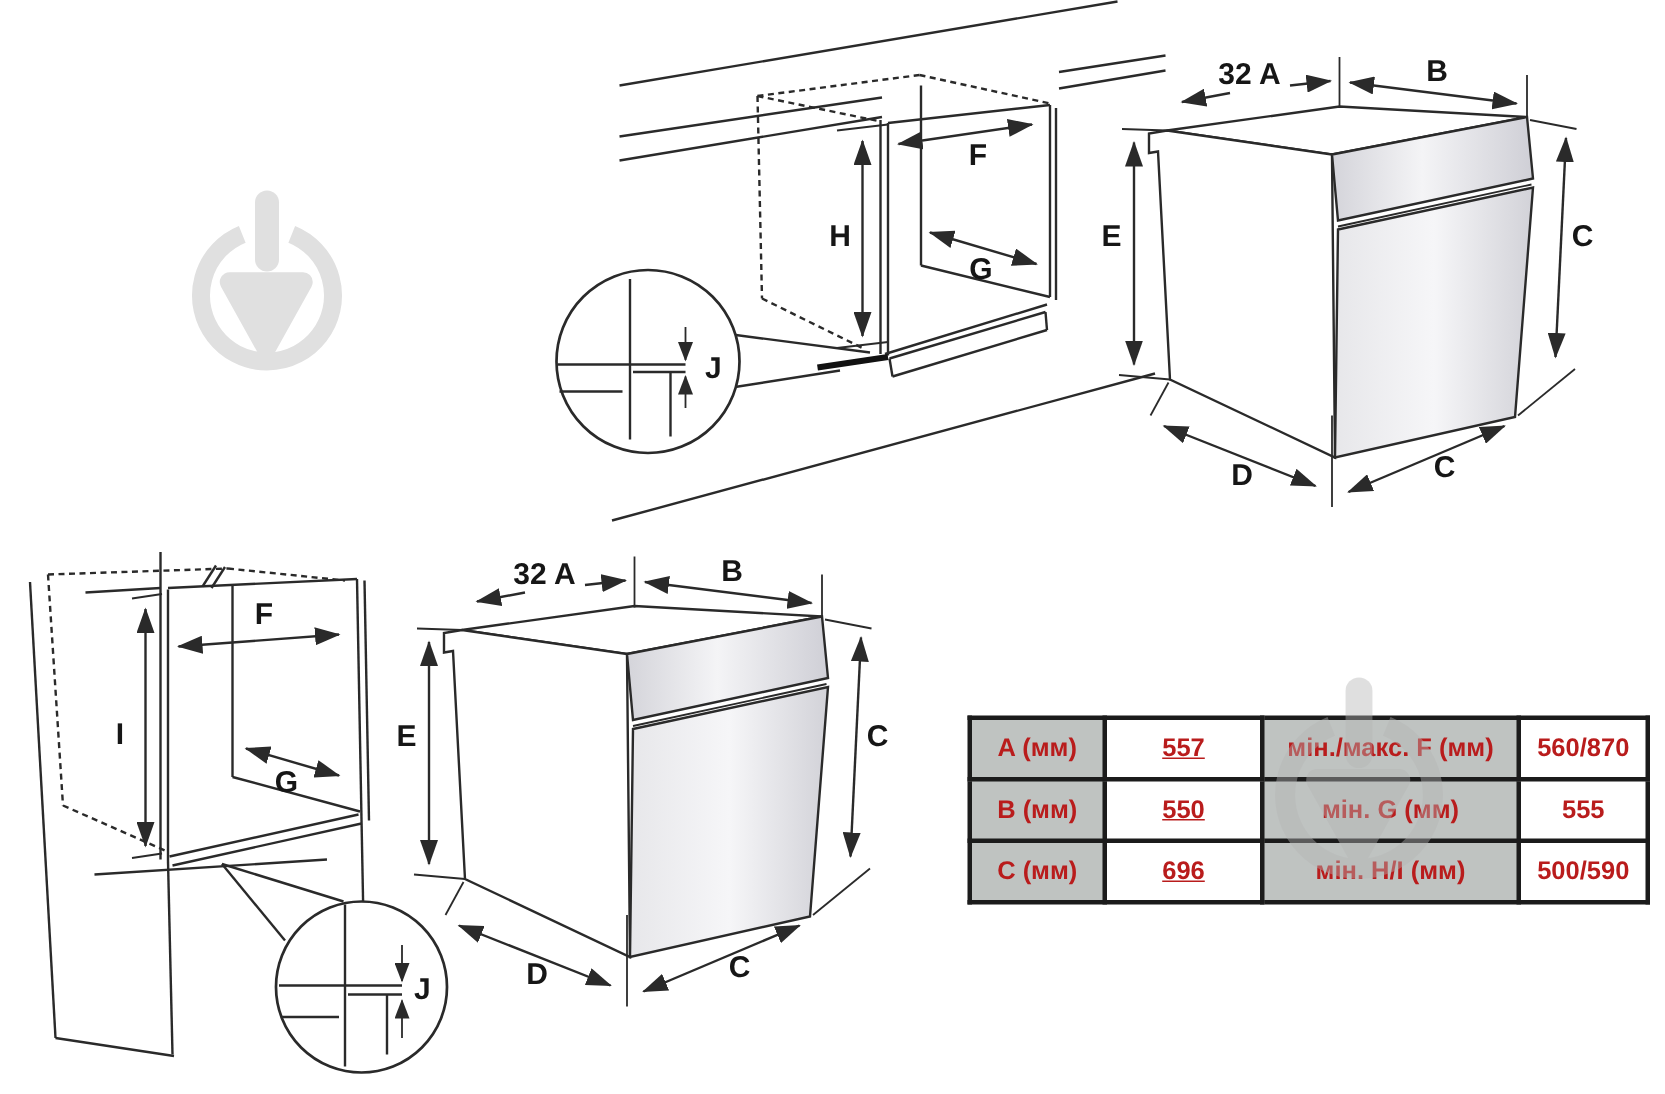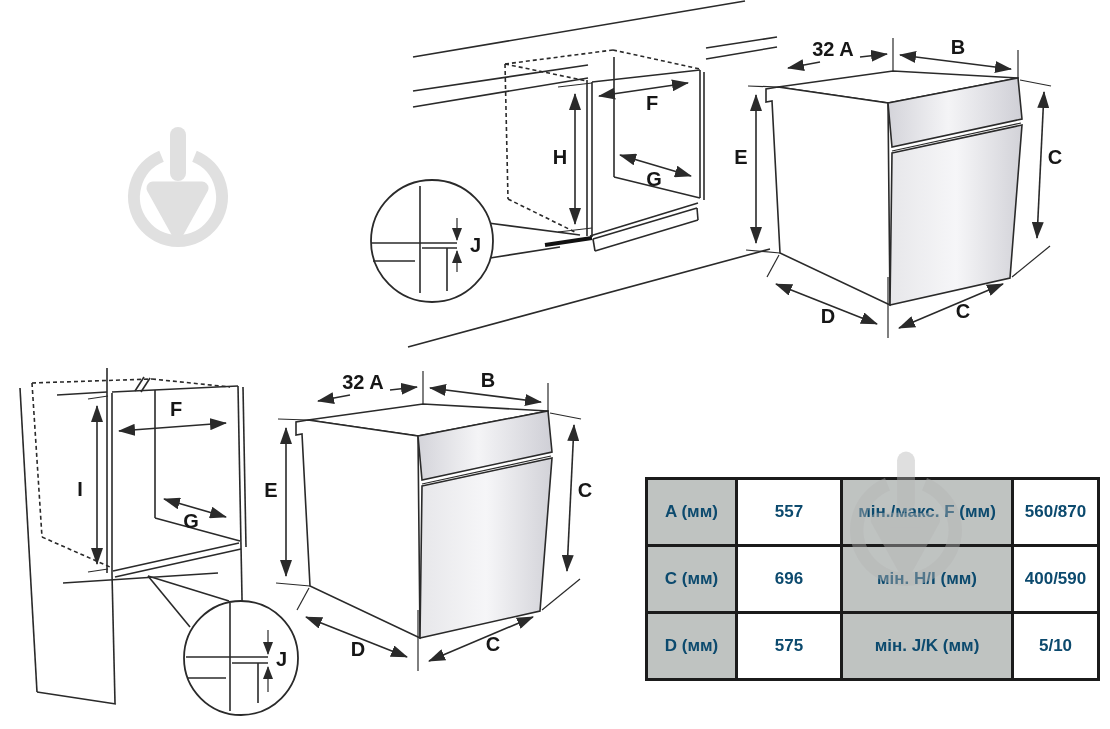--- a/index.html
+++ b/index.html
@@ -8,49 +8,49 @@
   svg{position:absolute;left:0;top:0;z-index:2;pointer-events:none;}
   .ln{stroke:#2a2a2a;stroke-width:1.6;fill:none;}
   .lnthin{stroke:#2a2a2a;stroke-width:1.2;fill:none;}
   .dash{stroke:#2a2a2a;stroke-width:1.6;fill:none;stroke-dasharray:4 3;}
   .thick{stroke:#111;stroke-width:4;fill:none;}
   .face{fill:#ffffff;stroke:#2a2a2a;stroke-width:1.6;}
   .dimtxt{font-family:"Liberation Sans",sans-serif;font-weight:bold;font-size:20px;fill:#161616;}
   
   #spec-table{position:absolute;left:645px;top:477px;z-index:1;border-collapse:collapse;table-layout:fixed;}
   #spec-table td{border:3px solid #1b1b1b;height:32px;text-align:center;vertical-align:middle;
-    font-family:"Liberation Sans",sans-serif;font-weight:bold;font-size:17px;color:#0c4a6e;padding:16px 2px;}
+    font-family:"Liberation Sans",sans-serif;font-weight:bold;font-size:17px;color:#b91c1c;padding:3px 2px;}
   #spec-table td.gray{background:#bfc3c1;}
   #spec-table td.white{background:#ffffff;}
-  .c1{width:83px;} .c2{width:98px;} .c3{width:164px;} .c4{width:79px;}
+  .c1{width:83px;} .c2{width:98px;text-decoration:underline;} .c3{width:164px;} .c4{width:79px;}
 </style>
 </head>
 <body>
 
 <div id="stage">
 
   <table id="spec-table">
     <tbody>
         <tr>
       <td class="gray c1">A (мм)</td>
       <td class="white c2">557</td>
       <td class="gray c3">мін./макс. F (мм)</td>
       <td class="white c4">560/870</td>
     </tr>
     <tr>
+      <td class="gray c1">B (мм)</td>
+      <td class="white c2">550</td>
+      <td class="gray c3">мін. G (мм)</td>
+      <td class="white c4">555</td>
+    </tr>
+    <tr>
       <td class="gray c1">C (мм)</td>
       <td class="white c2">696</td>
       <td class="gray c3">мін. H/I (мм)</td>
-      <td class="white c4">400/590</td>
-    </tr>
-    <tr>
-      <td class="gray c1">D (мм)</td>
-      <td class="white c2">575</td>
-      <td class="gray c3">мін. J/K (мм)</td>
-      <td class="white c4">5/10</td>
+      <td class="white c4">500/590</td>
     </tr>
   </tbody>
     </table>
 
   <svg width="1110" height="729" viewBox="0 0 1110 729">
     <defs>
       <marker id="ah" markerUnits="userSpaceOnUse" markerWidth="18" markerHeight="12" refX="16" refY="6" orient="auto-start-reverse">
         <path d="M0,0 L17,6 L0,12 Z" fill="#2a2a2a"></path>
       </marker>
       <marker id="ah2" markerUnits="userSpaceOnUse" markerWidth="14" markerHeight="10" refX="12" refY="5" orient="auto-start-reverse">

